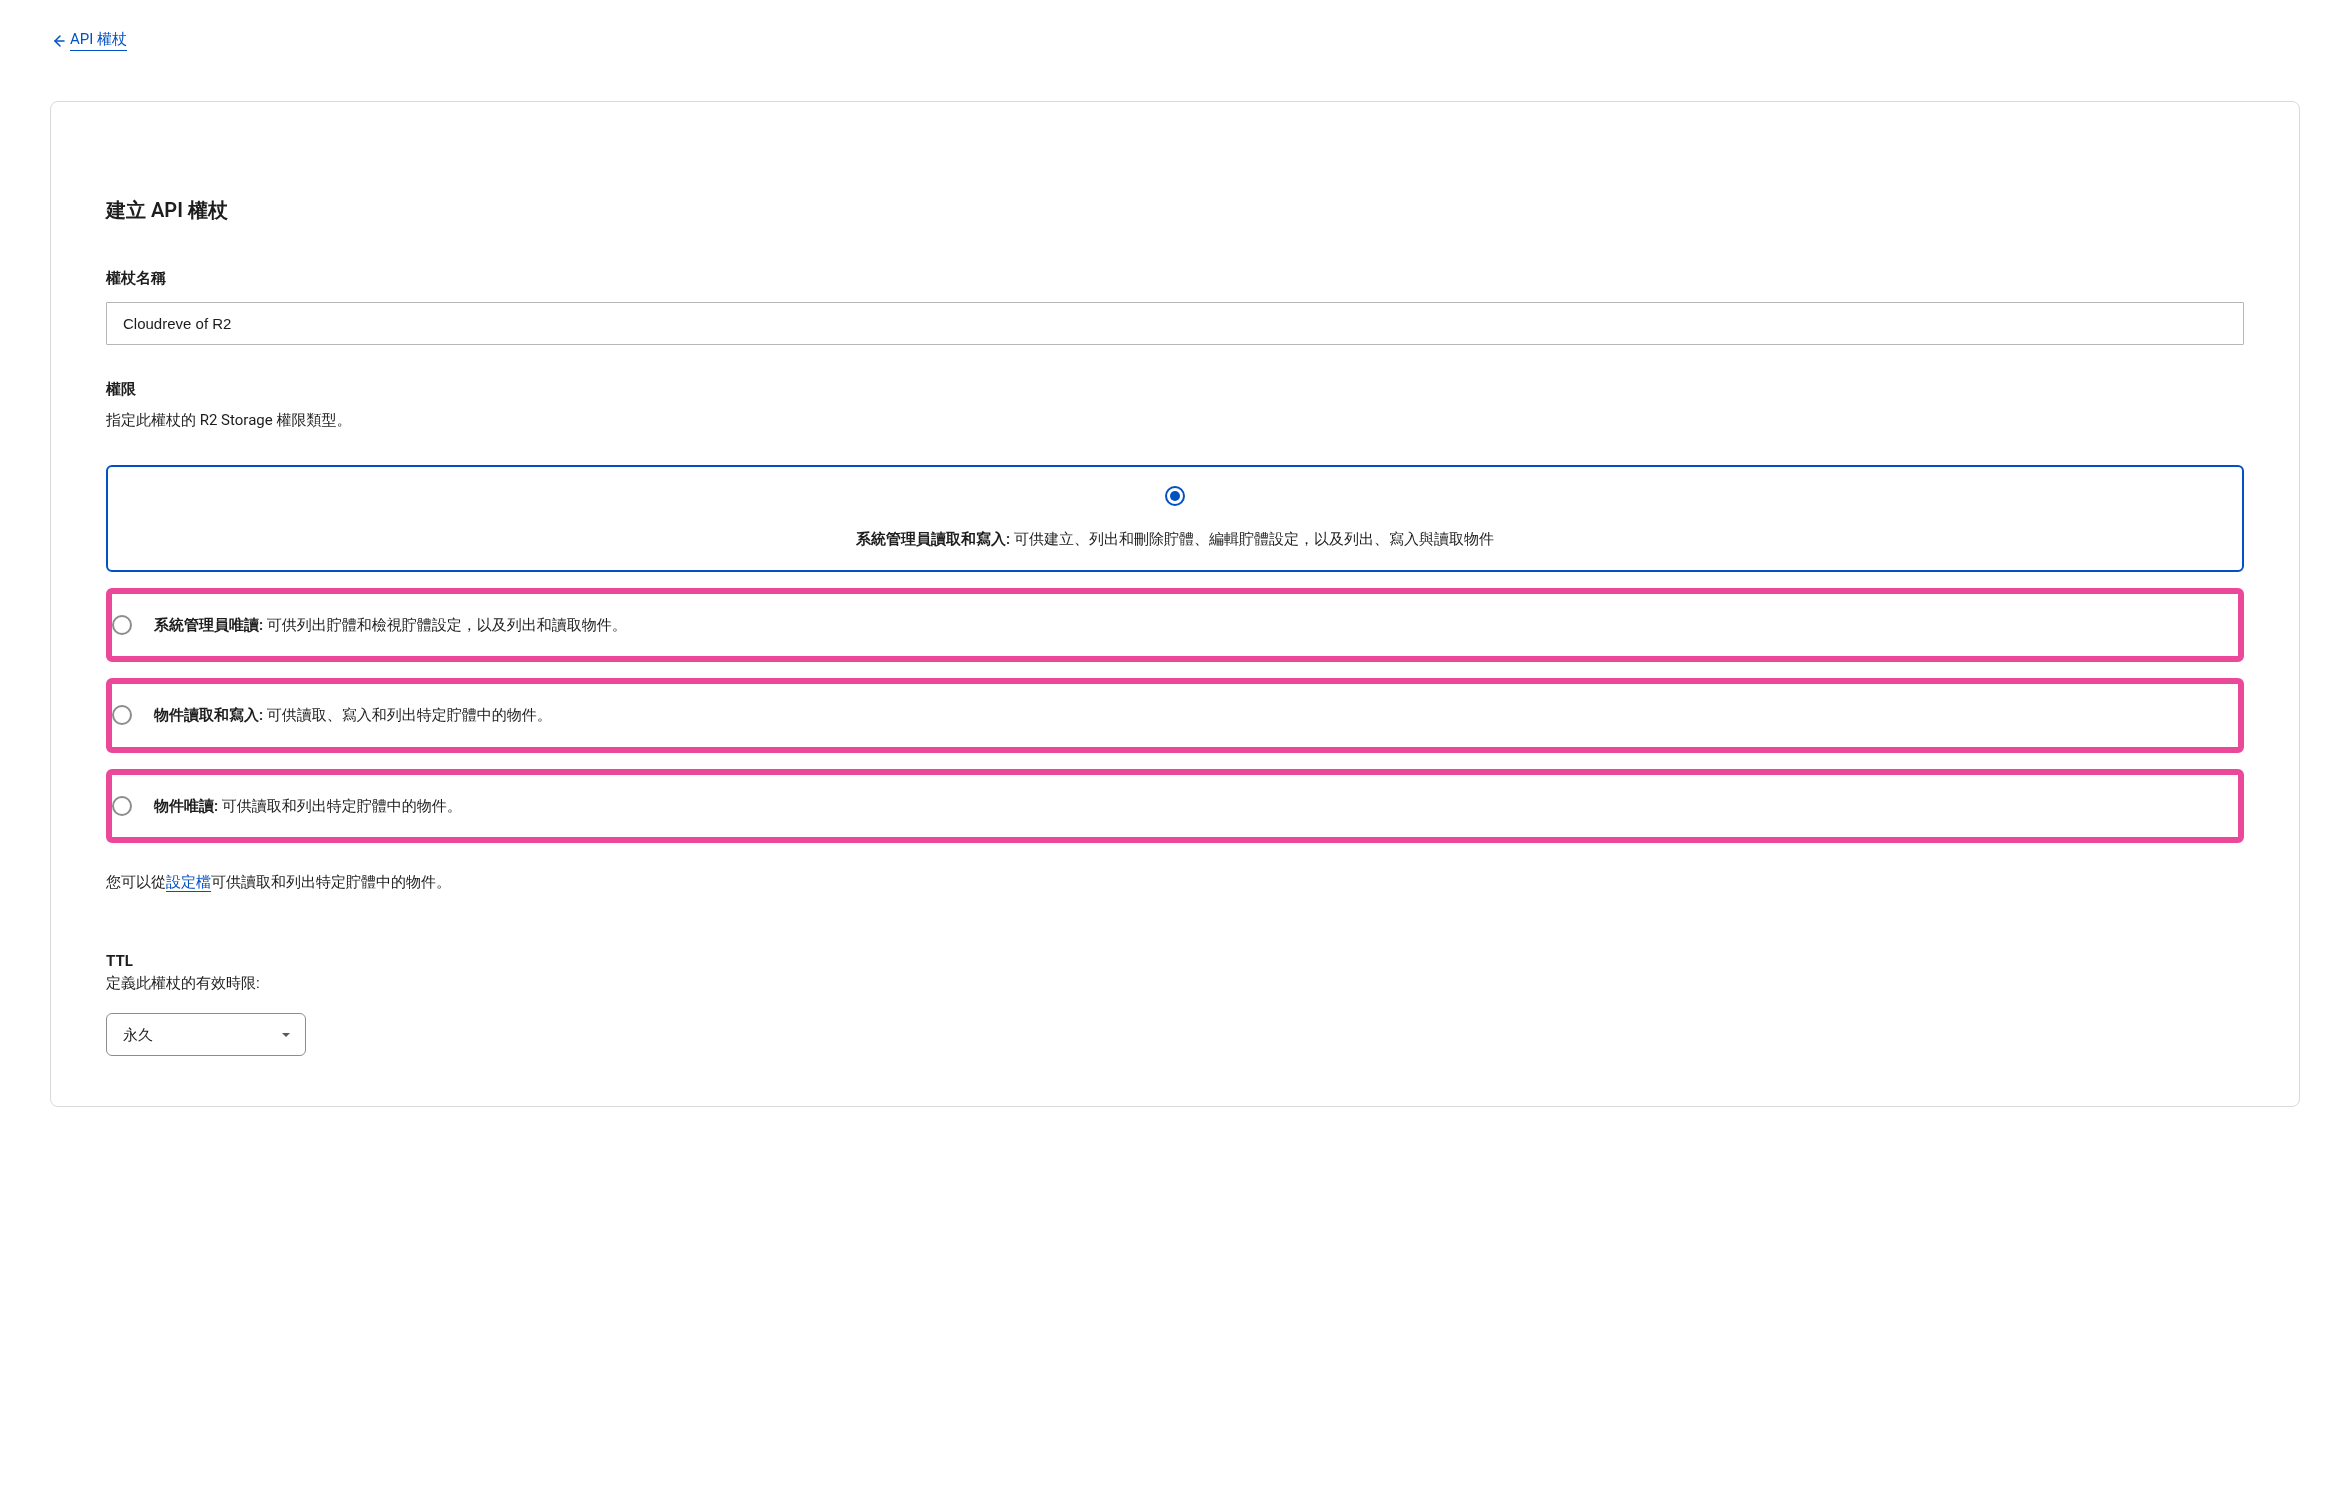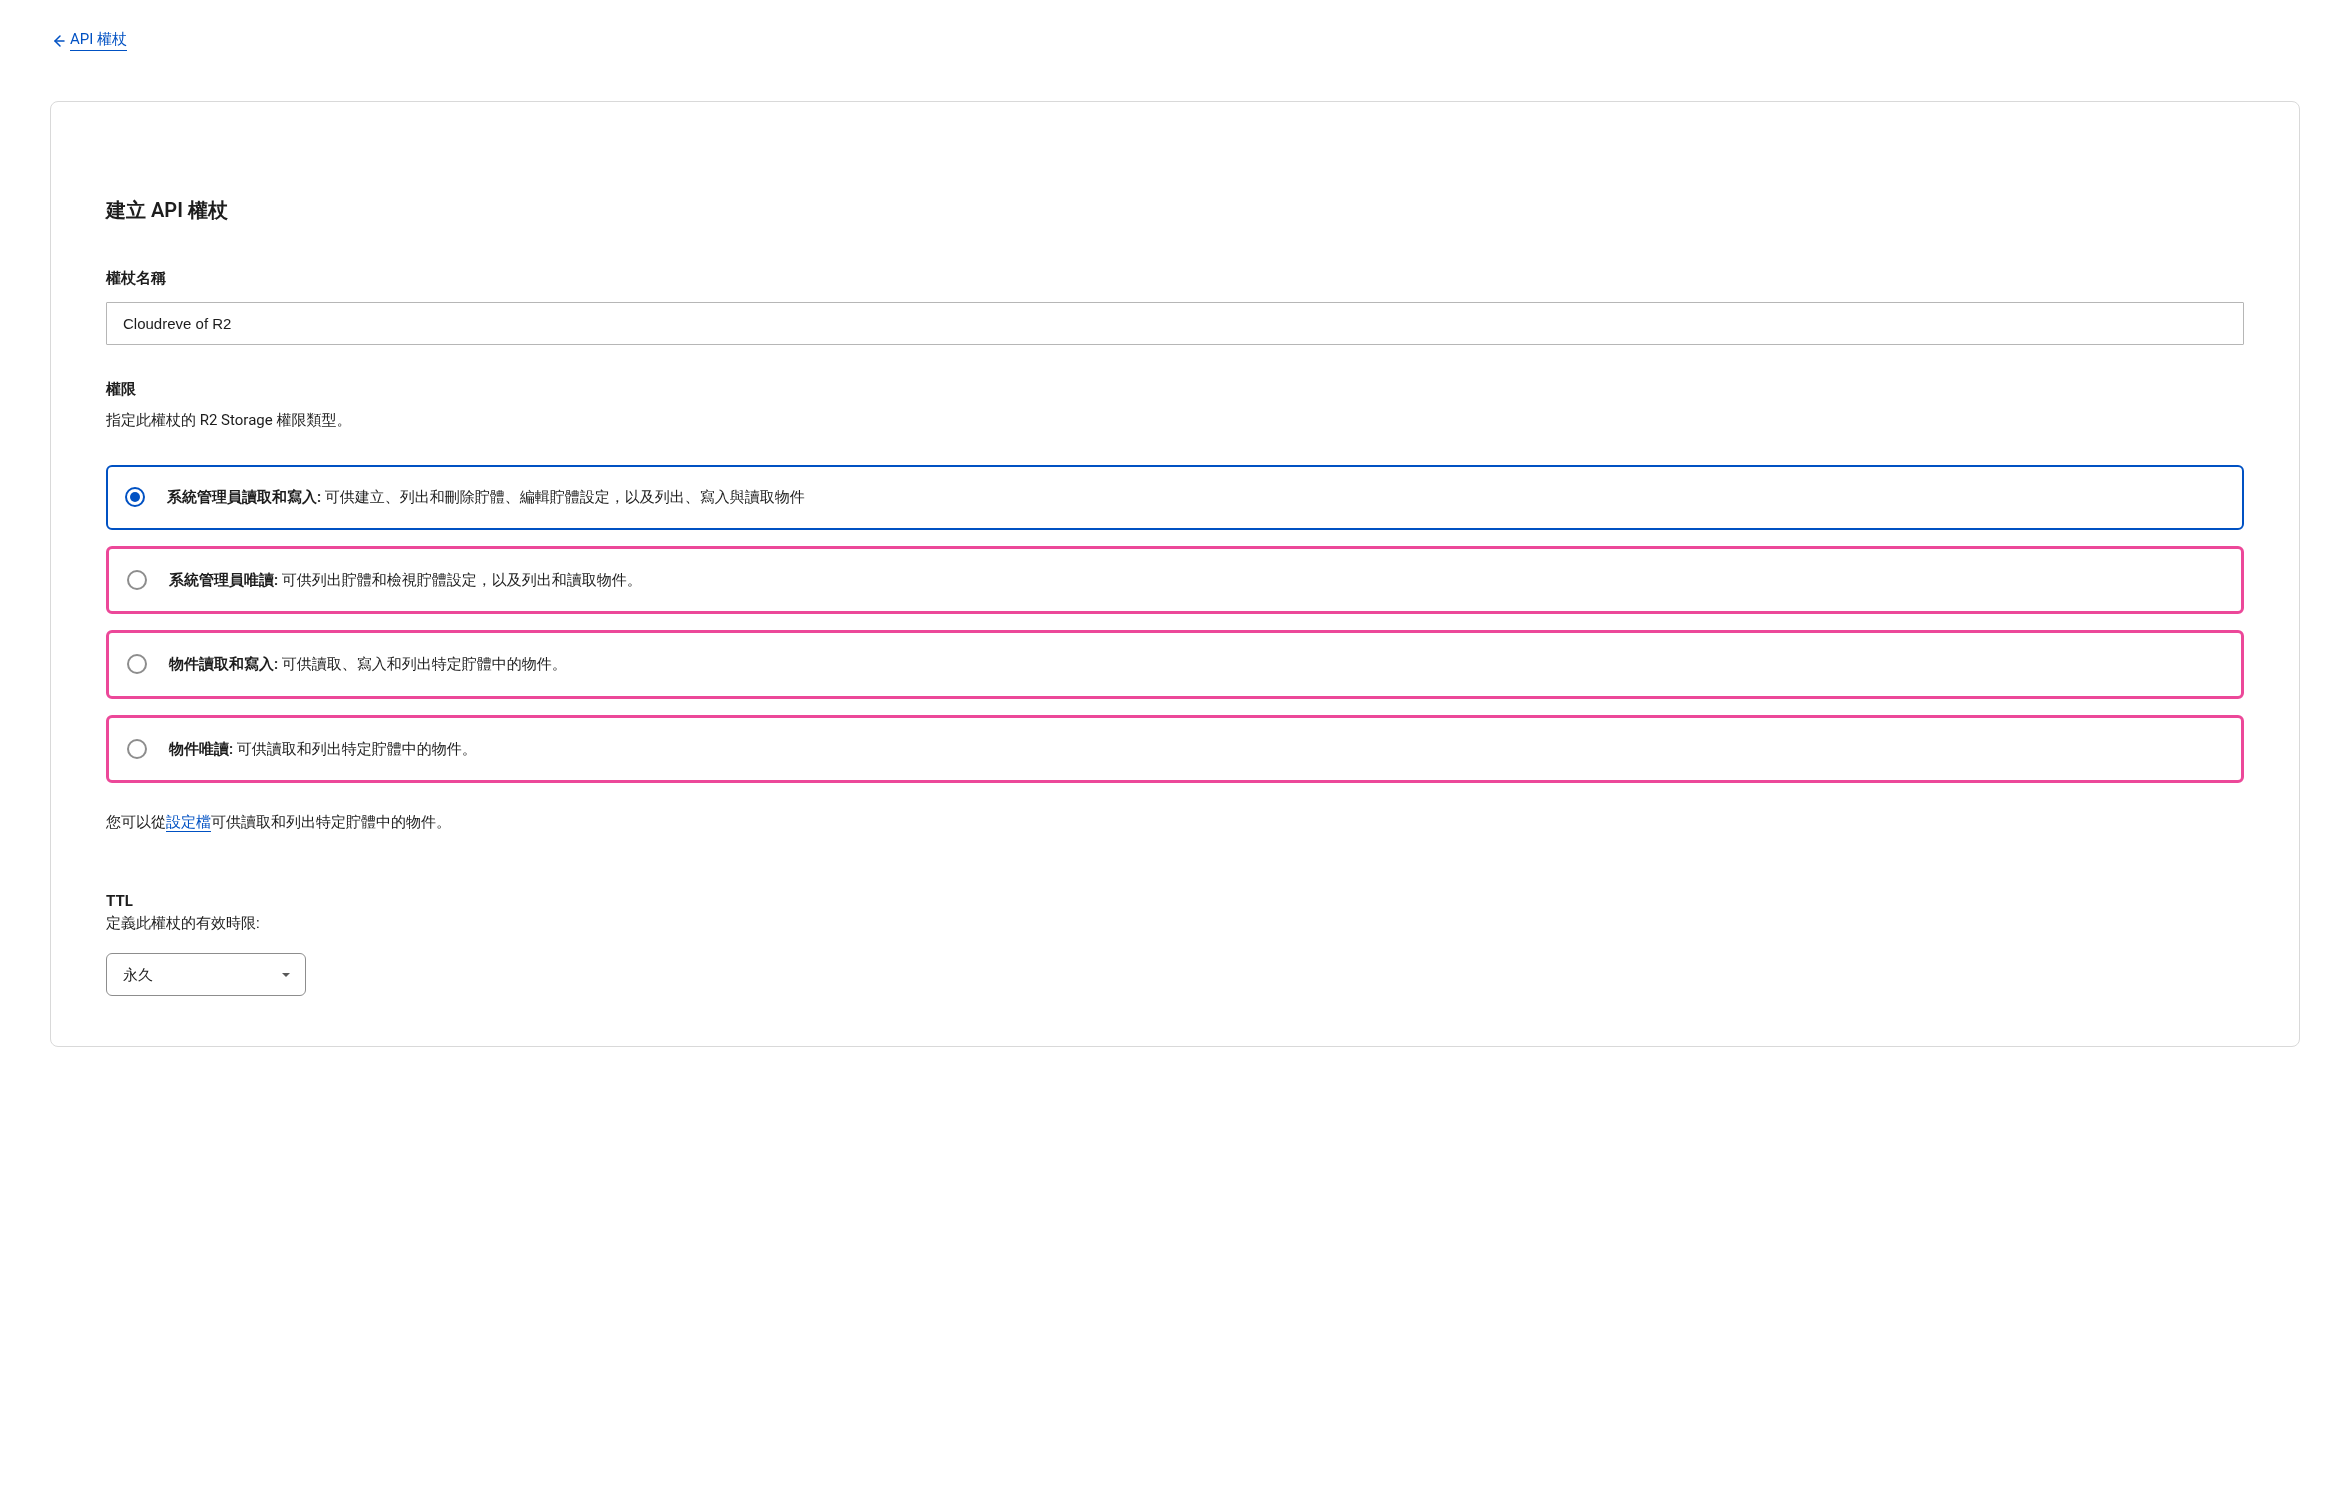--- a/index.html
+++ b/index.html
@@ -84,30 +84,31 @@
     .radio-group {
       display: flex;
       flex-direction: column;
       gap: 16px;
       margin-bottom: 30px;
     }
     
     .radio-option {
       display: flex;
       align-items: center;
-      padding: 20px 18px;
-      border: 3px solid #ec4899;
+      padding: 20px 0;
+      border: 6px solid #ec4899;
       border-radius: 6px;
       cursor: pointer;
       gap: 22px;
     }
     
     .radio-option.selected {
       border: 2px solid #0051c3;
       padding: 19px 17px;
+      flex-direction: column;
     }
     
     .radio-circle {
       width: 20px;
       height: 20px;
       border: 2px solid #8d8d8d;
       border-radius: 50%;
       flex-shrink: 0;
       position: relative;
     }

